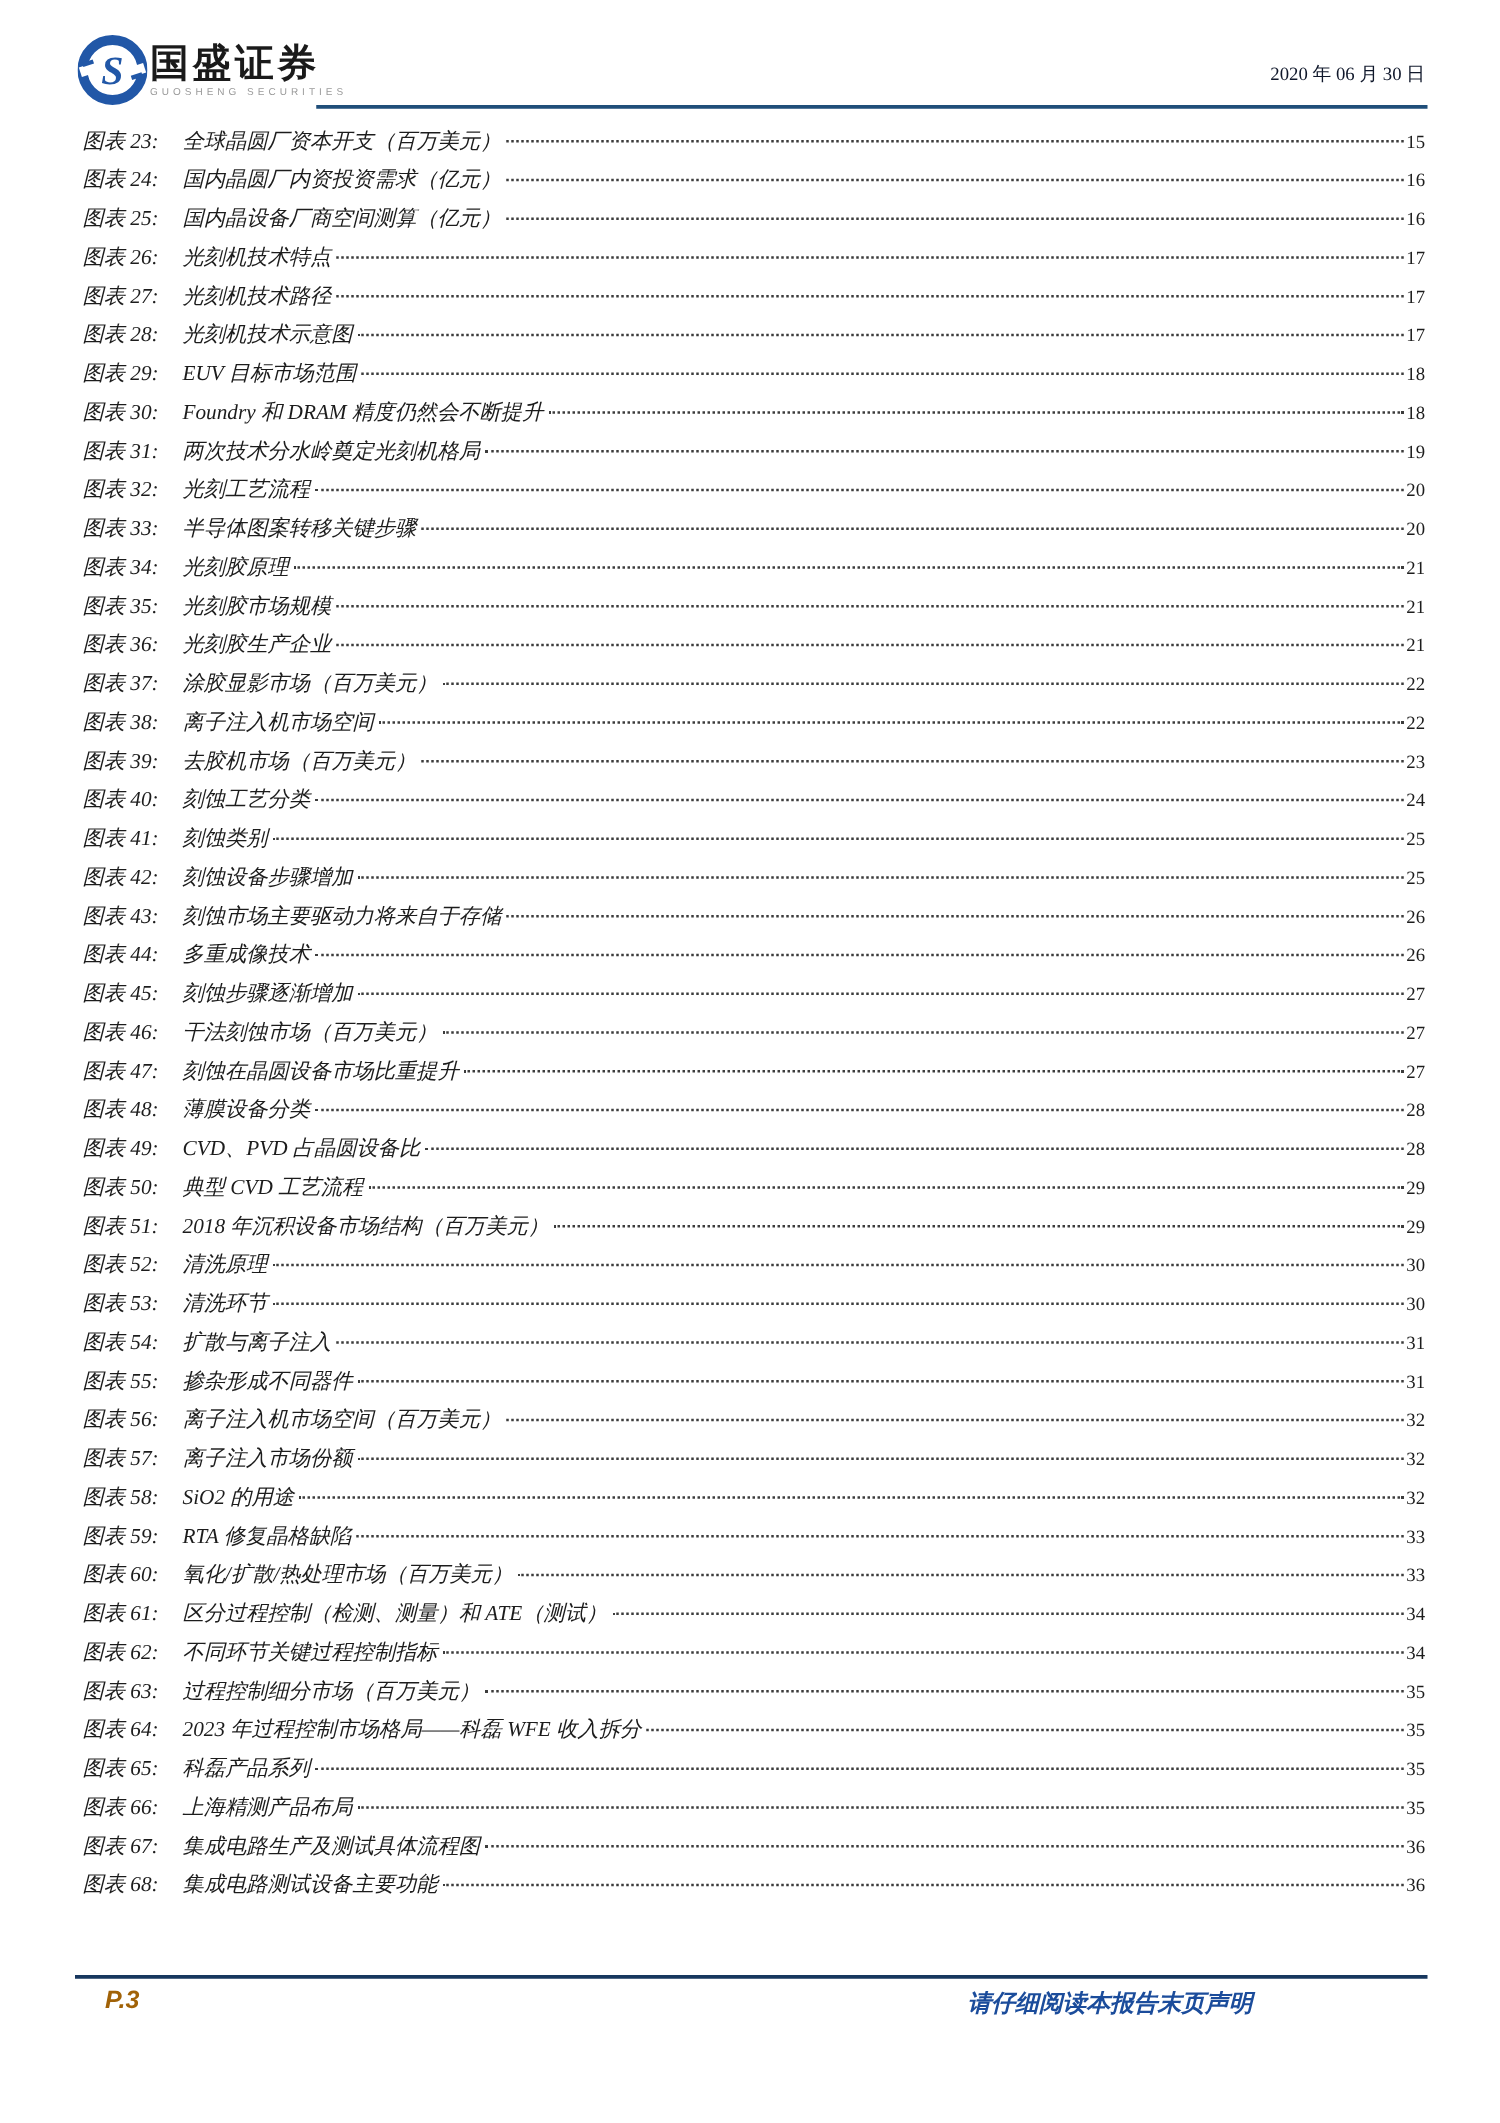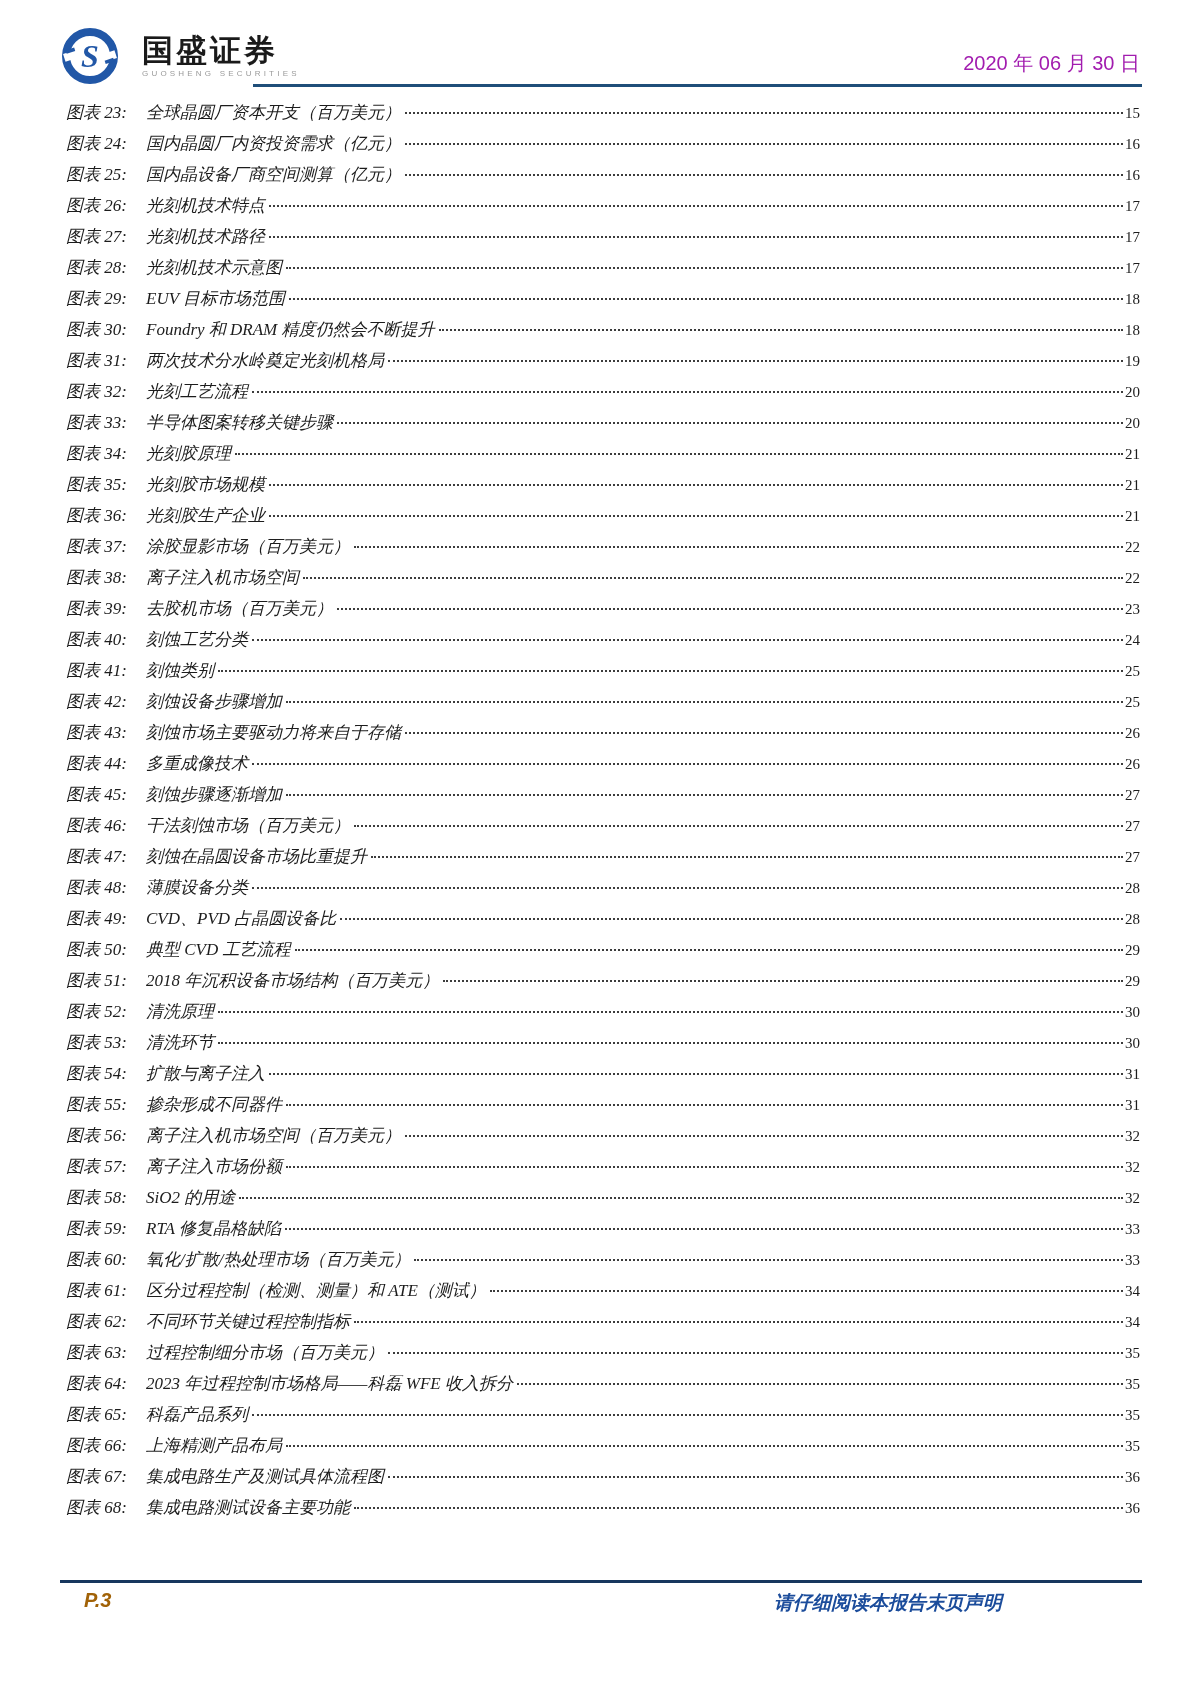--- a/index.html
+++ b/index.html
@@ -8,34 +8,34 @@
     width:1200px;height:1698px;
     margin:0 auto;
     background:#ffffff;
     font-family:"Liberation Serif", serif;
     overflow:hidden;
   }
   
   .header{position:absolute;top:0;left:0;right:0;height:92px;}
   .logo{position:absolute;top:28px;left:62px;display:flex;align-items:center;}
   .logo-icon{width:56px;height:56px;display:block;}
-  .logo-text{margin-left:24px;}
+  .logo-text{margin-left:2px;}
   .logo-cn{
     font-family:"Liberation Sans", sans-serif;
     font-size:31px;font-weight:bold;color:#1a1a1a;
     letter-spacing:3px;line-height:1.1;
   }
   .logo-en{
     font-family:"Liberation Sans", sans-serif;
     font-size:8px;color:#9a9a9a;letter-spacing:3.2px;margin-top:1px;
   }
   .report-date{
     position:absolute;top:50px;right:60px;
-    font-family:Liberation Sans, sans-serif;
-    font-size:20px;color:#a21caf;
+    font-family:Liberation Serif, serif;
+    font-size:15px;color:#0f172a;
   }
   .header-rule{
     position:absolute;top:84px;left:253px;right:58px;height:3px;
     background:#1f4e79;
   }
   
   .toc{
     position:absolute;top:101px;left:66px;right:60px;
   }
   .toc-row{

